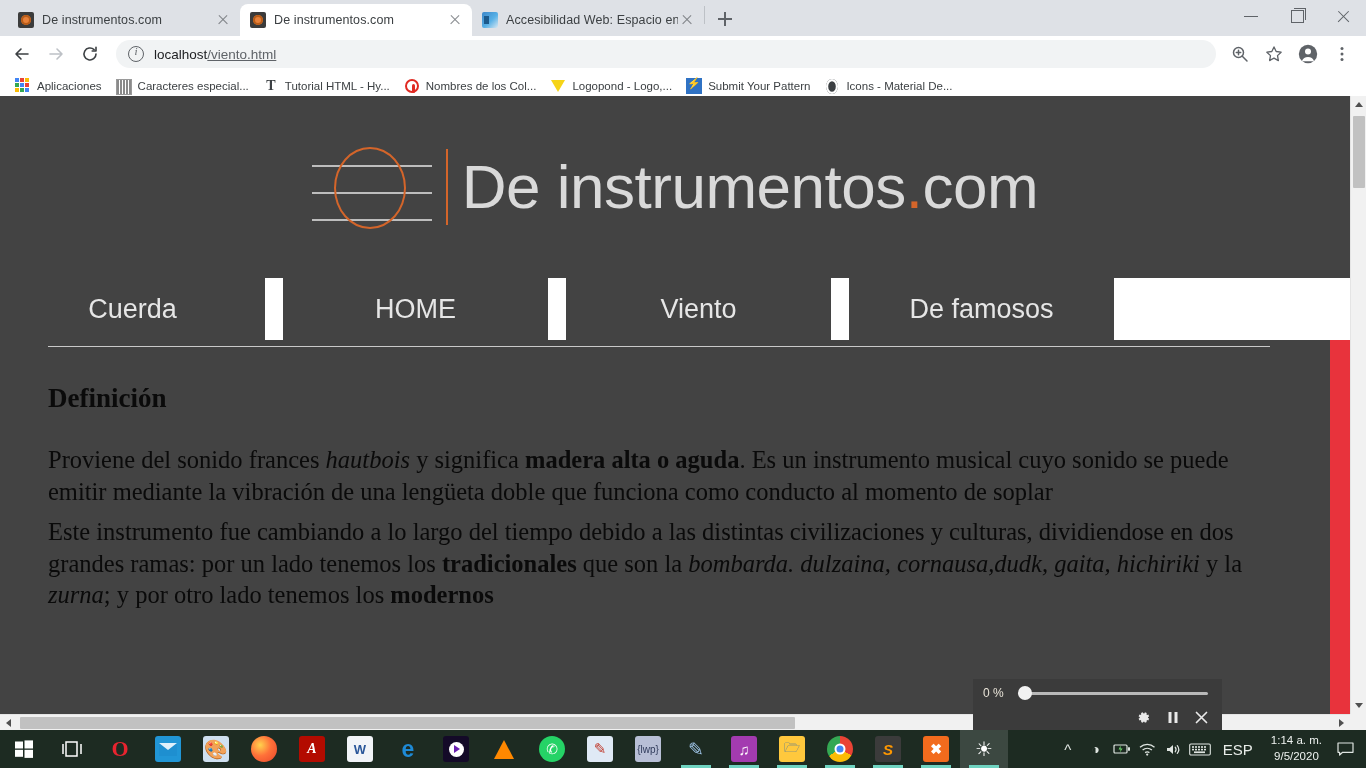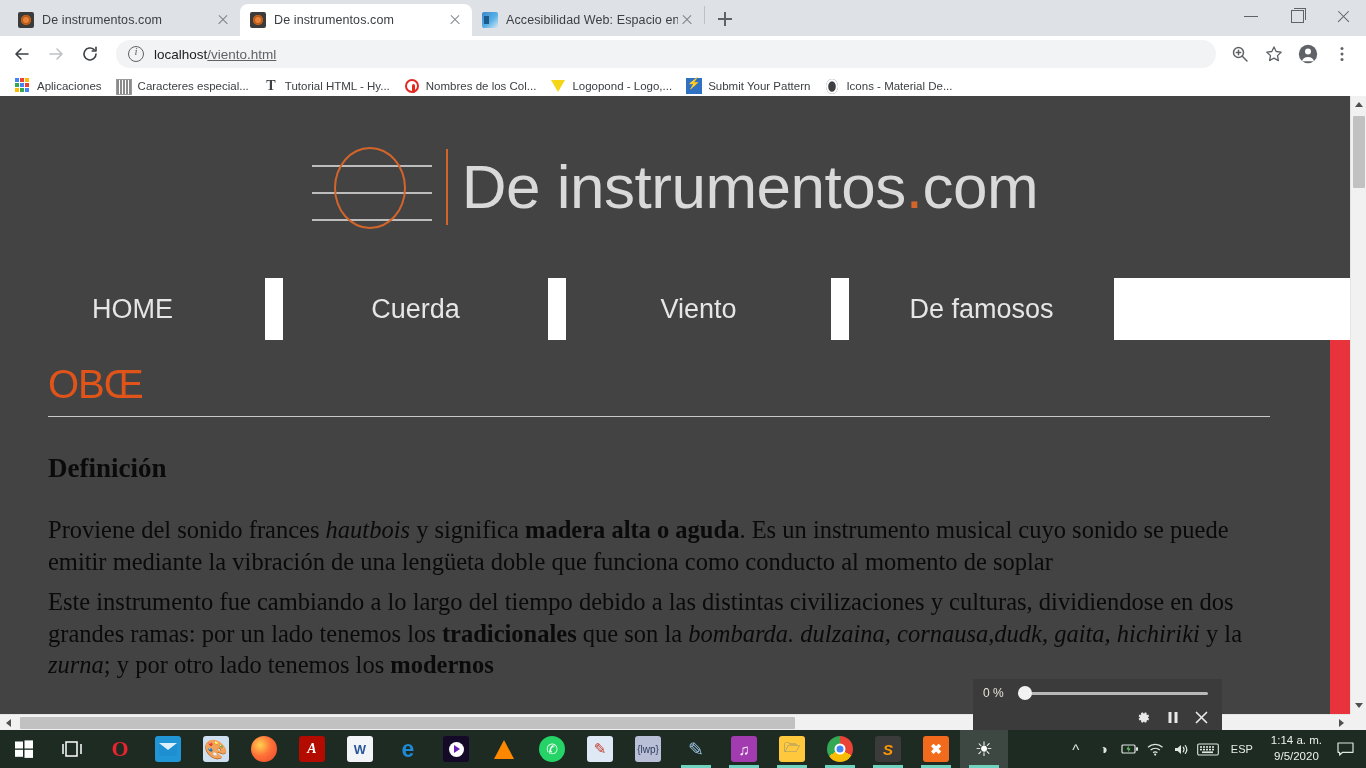--- a/index.html
+++ b/index.html
@@ -145,21 +145,21 @@
   .rec-ic { color:#e9e9e9; font-size:14px; line-height:1; }
 
   
   .taskbar { position:absolute; left:0; top:730px; width:1366px; height:38px; background:#1d2b22; display:flex; align-items:center; }
   .tb-item { width:48px; height:38px; position:relative; display:flex; align-items:center; justify-content:center; }
   .tb-item.active { background:rgba(255,255,255,0.14); }
   .tb-item .run { position:absolute; bottom:0; left:9px; width:30px; height:3px; background:#6fd3c0; }
   .glyph { font-size:19px; line-height:1; }
   .tray { position:absolute; right:0; top:0; height:38px; display:flex; align-items:center; padding-right:6px; }
   .tray-ic { width:26px; height:38px; display:flex; align-items:center; justify-content:center; color:#dfe5e1; font-size:14px; }
-  .tray-lang { color:#e8ece9; font-size:11px; padding:0 10px; }
+  .tray-lang { color:#e8ece9; font-size:15px; padding:0 10px; }
   .tray-clock { color:#eef2ef; font-size:11.5px; line-height:1.35; text-align:center; padding:0 8px; }
   .tray-action { width:30px; height:38px; display:flex; align-items:center; justify-content:center; color:#dfe5e1; font-size:15px; }
 
   
   .app { width:26px; height:26px; position:relative; border-radius:3px; display:flex; align-items:center; justify-content:center; font-size:14px; color:#fff; }
 </style>
 </head>
 <body>
 
 <div class="browser">
@@ -300,37 +300,36 @@
               <span class="line l3"></span>
             <span class="ellipse"></span>
           </span>
           <span class="divider"></span>
           <span class="wordmark"><span>De instrumentos</span><span class="dot">.</span><span>com</span></span>
         </div>
       </div>
 
       <nav class="nav">
         <div class="navitem">
-            <span>HOME</span>
+            <span>Cuerda</span>
           </div>
         <div class="navitem">
-            <span>Cuerda</span>
+            <span>HOME</span>
           </div>
         <div class="navitem">
             <span>Viento</span>
           </div>
         <div class="navitem">
             <span>De famosos</span>
           </div>
       </nav>
 
       <div class="content">
         <div class="redbar"></div>
         <div class="content-inner">
-          <h1 class="oboe-title">OBŒ</h1>
           <div class="title-rule"></div>
 
           <div class="article">
             <h2>Definición</h2>
 
             <p><span>Proviene del sonido frances </span><em>hautbois</em><span> y significa </span><strong>madera alta o aguda</strong><span>. Es un instrumento musical cuyo sonido se puede emitir mediante la vibración de una lengüeta doble que funciona como conducto al momento de soplar</span></p>
 
             <p class="tight"><span>Este instrumento fue cambiando a lo largo del tiempo debido a las distintas civilizaciones y culturas, dividiendose en dos grandes ramas: por un lado tenemos los </span><strong>tradicionales</strong><span> que son la </span><em>bombarda. dulzaina, cornausa,dudk, gaita, hichiriki</em><span> y la </span><em>zurna</em><span>; y por otro lado tenemos los </span><strong>modernos</strong></p>
           </div>
         </div>

